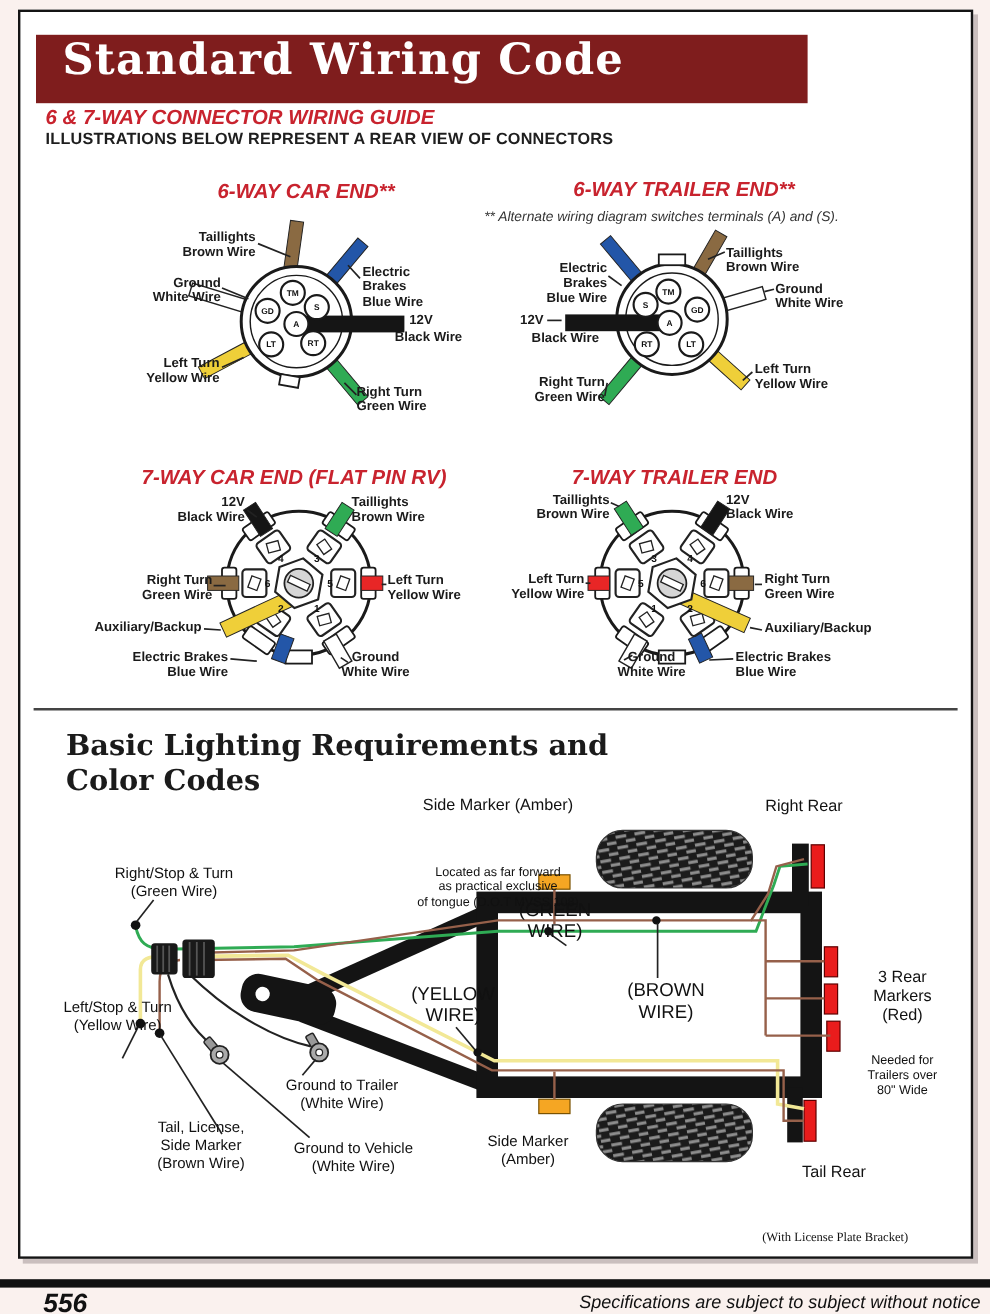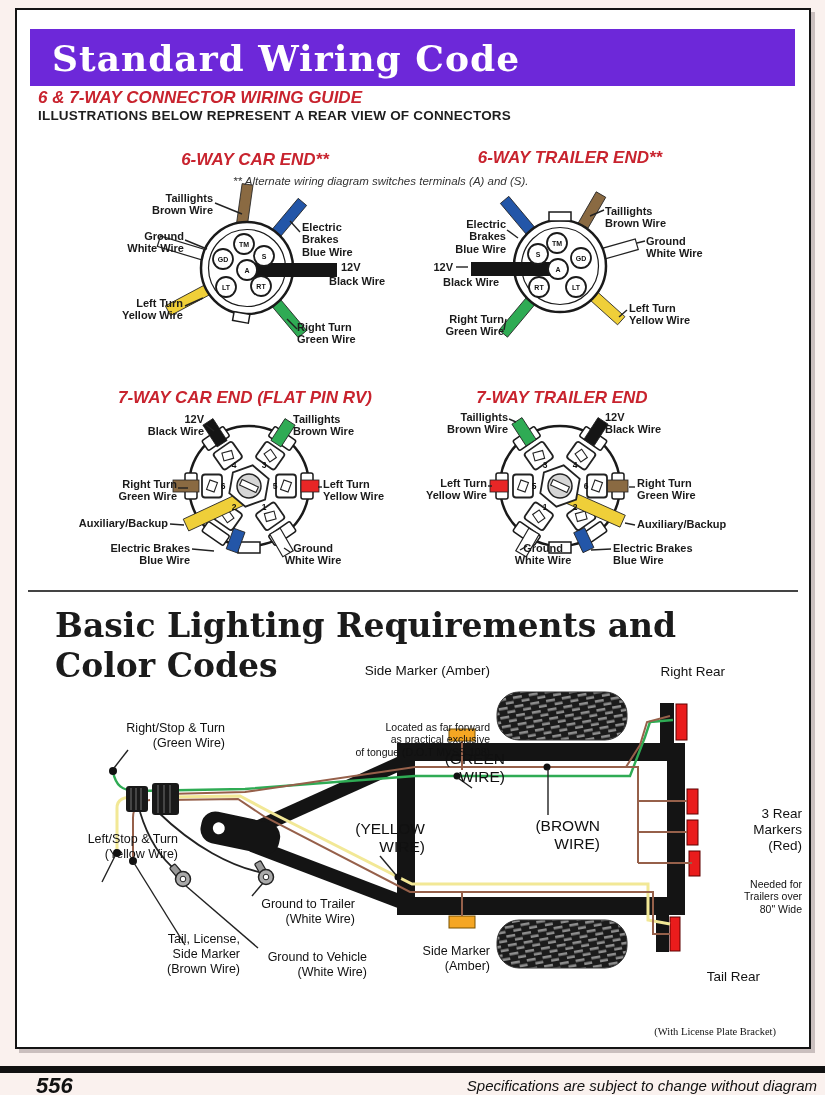--- a/index.html
+++ b/index.html
@@ -1,35 +1,35 @@
 <!DOCTYPE html>
 <html><head>
 <meta charset="utf-8">
 <style>
   html,body{margin:0;padding:0;}
   body{width:825px;height:1095px;position:relative;background:#faf1ee;
        font-family:"Liberation Sans",sans-serif;overflow:hidden;}
   .frame{position:absolute;left:15px;top:8px;width:792px;height:1037px;
          background:#fff;border:2.5px solid #141414;
          box-shadow:4px 4px 0 rgba(170,158,158,.6);}
-  .header-bar{position:absolute;left:30px;top:29px;width:765px;height:57px;
-              background:#6d28d9;color:#fff;display:flex;align-items:center;}
+  .header-bar{position:absolute;left:30px;top:29px;width:643px;height:57px;
+              background:#7f1d1d;color:#fff;display:flex;align-items:flex-start;}
   .header-bar span{font-family:"DejaVu Serif","Liberation Serif",serif;
                    font-weight:bold;font-size:36px;letter-spacing:1px;padding-left:22px;}
   .abs{position:absolute;white-space:pre-line;}
   .red-head{font-size:17px;font-weight:bold;font-style:italic;color:#c8232e;}
   .sub-head{font-size:13.5px;font-weight:bold;color:#1e1e1e;letter-spacing:.2px;}
   .conn-title{font-size:17px;font-weight:bold;font-style:italic;color:#c8232e;text-align:center;}
-  .note{font-size:11.5px;font-style:italic;color:#333;text-align:left;}
+  .note{font-size:11.5px;font-style:italic;color:#333;text-align:right;}
   .wl{font-size:11px;line-height:1.13;font-weight:bold;color:#1a1a1a;}
   .wl.r{text-align:right;}
   .wl.c{text-align:center;}
   .slab{font-family:"DejaVu Serif","Liberation Serif",serif;font-weight:bold;
-        font-size:33px;line-height:1.22;color:#1b1b1b;}
-  .tl{font-size:12.5px;line-height:1.18;color:#111;text-align:right;}
+        font-size:24px;line-height:1.22;color:#1b1b1b;}
+  .tl{font-size:12.5px;line-height:1.18;color:#111;text-align:center;}
   .tl.big{font-size:15.5px;line-height:1.15;}
   .tl.small{font-size:10.5px;line-height:1.18;margin-top:40px;}
   .tl.mid{font-size:13.5px;}
   .footer-rule{position:absolute;left:0;top:1066px;width:825px;height:7px;background:#111;}
   .page-num{position:absolute;left:36px;top:1073px;font-size:22px;font-weight:bold;
             font-style:italic;color:#111;}
   .footer-note{position:absolute;right:8px;top:1077px;font-size:15px;font-style:italic;color:#111;}
   svg{position:absolute;left:0;top:0;}
   svg text{font-family:"Liberation Sans",sans-serif;}
   .pt{font-size:7px;font-weight:bold;}
@@ -513,13 +513,13 @@
 Markers
 (Red)</div>
 <div class="abs tl small" style="left:702px;top:838px;width:100px;">Needed for
 Trailers over
 80" Wide</div>
 <div class="abs tl mid" style="left:630px;top:969px;width:130px;">Tail Rear</div>
 <div class="abs tl small" style="left:616px;top:986px;width:160px;font-family:Liberation Serif, serif;">(With License Plate Bracket)</div>
 
 <div class="footer-rule"></div>
 <div class="page-num">556</div>
-<div class="footer-note">Specifications are subject to change without diagram</div>
+<div class="footer-note">Specifications are subject to subject without notice</div>
 
 </body></html>

